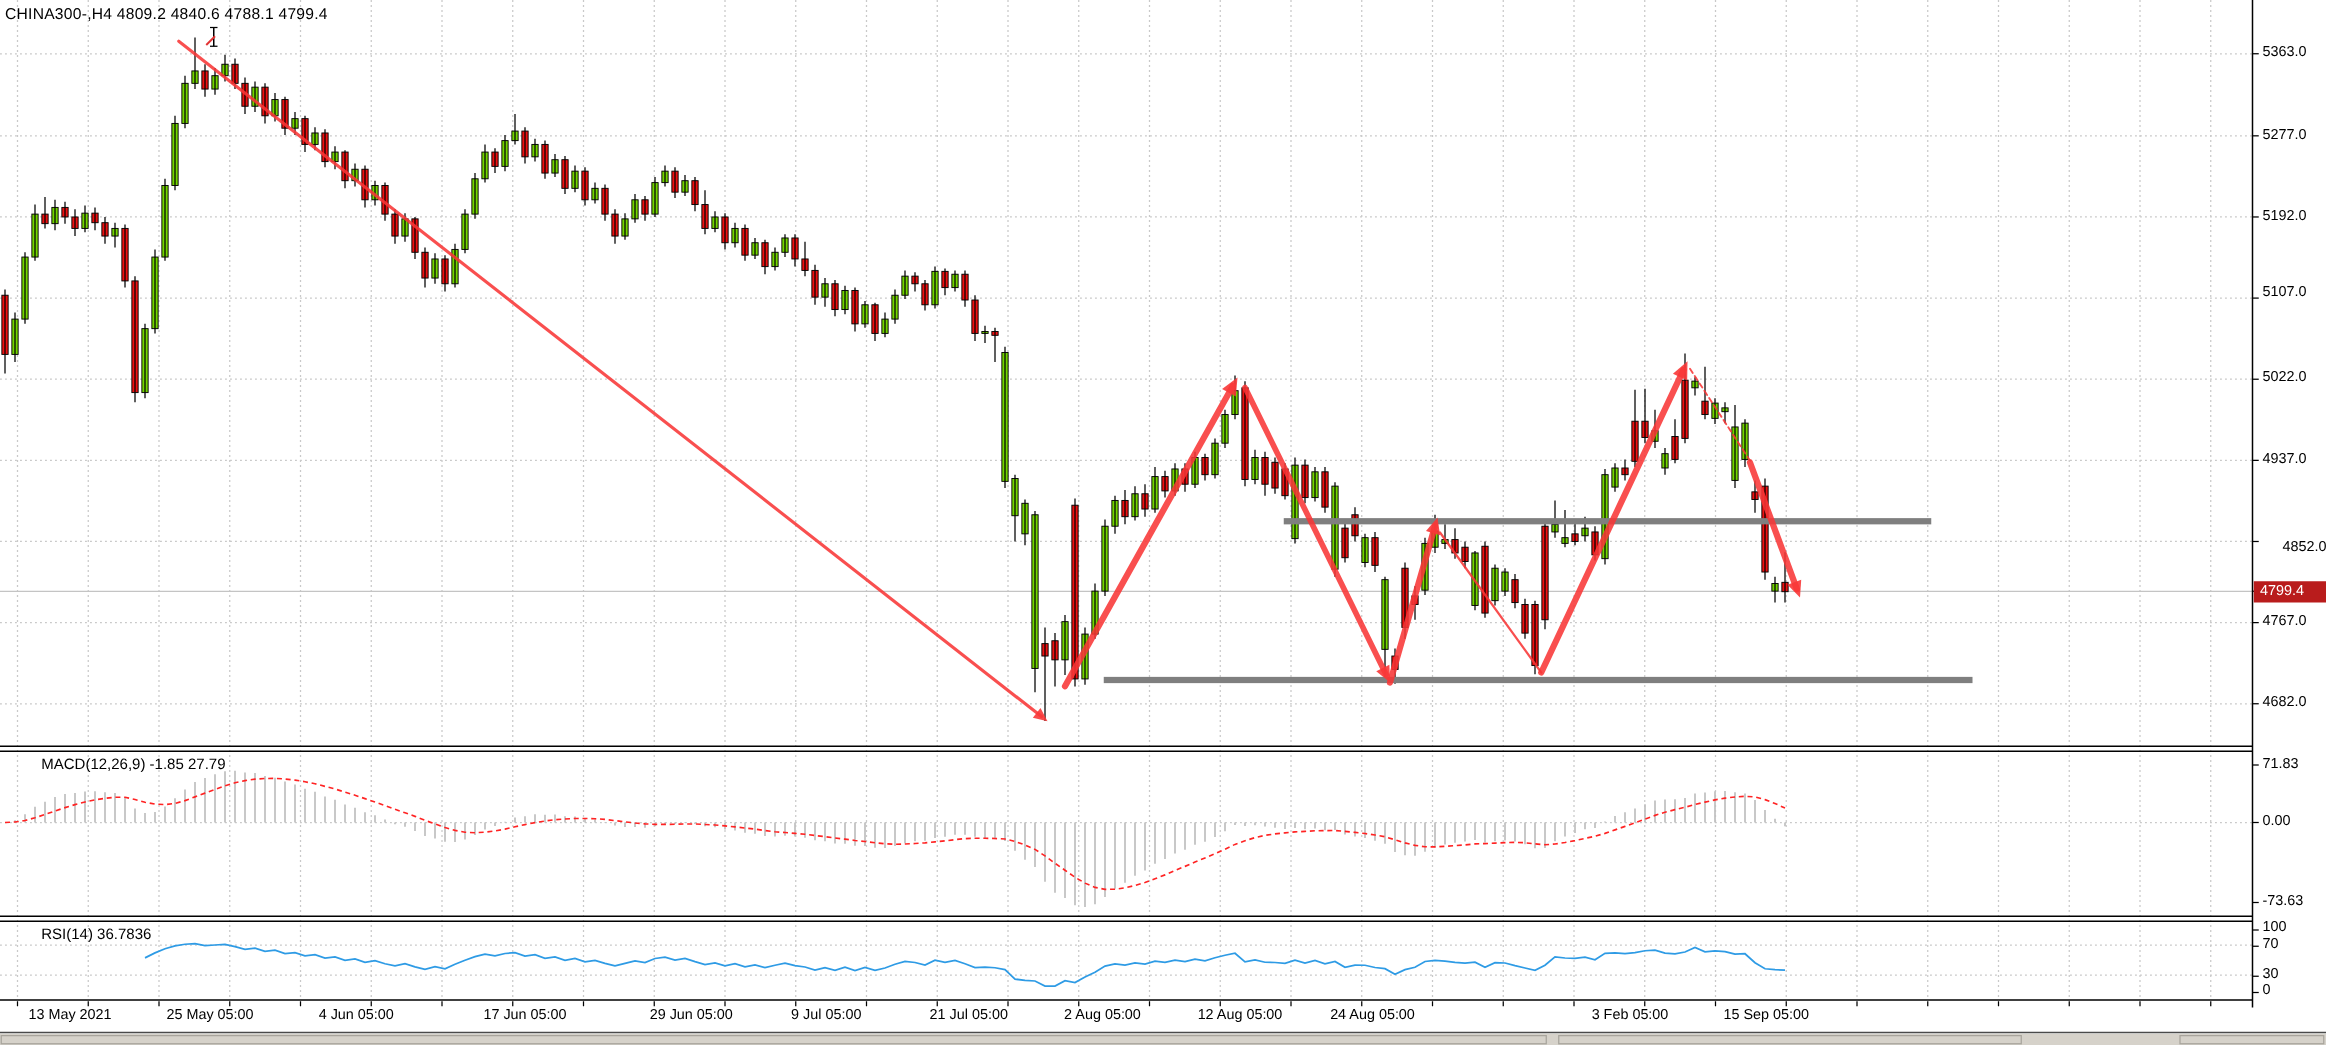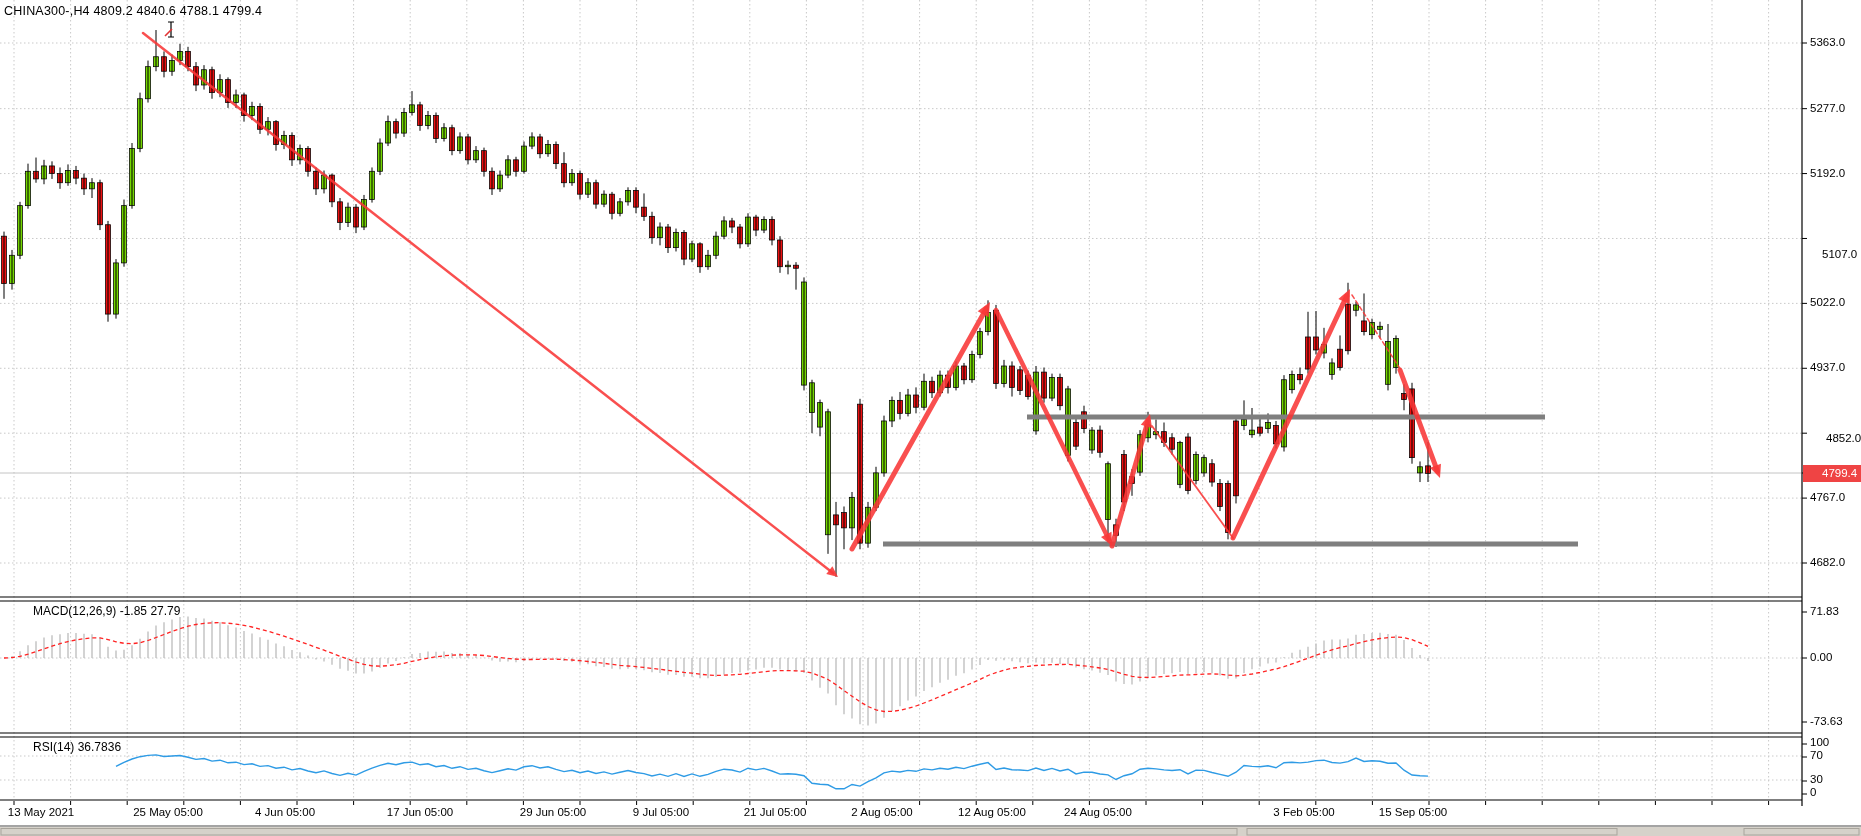--- a/index.html
+++ b/index.html
@@ -5,22 +5,22 @@
   html,body{margin:0;padding:0;background:#fff;}
   #app{position:relative;width:1861px;height:836px;background:#fff;overflow:hidden;
        font-family:Liberation Sans, sans-serif;color:#000;}
   #chart-svg{position:absolute;left:0;top:0;}
   .sym{position:absolute;left:4px;top:4px;font-size:12.5px;letter-spacing:0.2px;}
   .ind-label{position:absolute;left:5px;font-size:12px;margin-left:28px;}
   #macd-label{top:604px;}
   #rsi-label{top:740px;}
   .ax-lab{position:absolute;left:1810px;font-size:11.5px;white-space:nowrap;}
   .t-lab{position:absolute;top:806px;font-size:11.5px;white-space:nowrap;transform:translateX(-50%);}
-  #price-tag{position:absolute;left:1803px;top:465px;width:58px;height:17px;background:#ef4444;
-             color:#fff;font-size:11.5px;line-height:17px;padding-left:19px;box-sizing:border-box;}
+  #price-tag{position:absolute;left:1803px;top:465px;width:58px;height:17px;background:#b91c1c;
+             color:#fff;font-size:11.5px;line-height:17px;padding-left:5px;box-sizing:border-box;}
 </style>
 </head>
 <body>
 
 <div id="app">
   <svg id="chart-svg" width="1861" height="836">
       <line x1="14" y1="0" x2="14" y2="800" stroke="#C9C9C9" stroke-width="1" stroke-dasharray="1.5 2.5"></line>
       <line x1="70.6" y1="0" x2="70.6" y2="800" stroke="#C9C9C9" stroke-width="1" stroke-dasharray="1.5 2.5"></line>
       <line x1="127.2" y1="0" x2="127.2" y2="800" stroke="#C9C9C9" stroke-width="1" stroke-dasharray="1.5 2.5"></line>
       <line x1="183.8" y1="0" x2="183.8" y2="800" stroke="#C9C9C9" stroke-width="1" stroke-dasharray="1.5 2.5"></line>
@@ -688,40 +688,40 @@
       <rect x="1744" y="828.5" width="115" height="6.5" fill="none" stroke="#A8A49C" stroke-width="1"></rect>
     </svg>
   <div class="sym">CHINA300-,H4  4809.2 4840.6 4788.1 4799.4</div>
   <div class="ind-label" id="macd-label">MACD(12,26,9) -1.85 27.79</div>
   <div class="ind-label" id="rsi-label">RSI(14) 36.7836</div>
   <div id="price-tag">4799.4</div>
   <div id="price-labels">
       <div class="ax-lab" style="top: 36px;">5363.0</div>
       <div class="ax-lab" style="top: 101.668px;">5277.0</div>
       <div class="ax-lab" style="top: 166.573px;">5192.0</div>
-      <div class="ax-lab" style="top: 248px; margin-left: 12px;">5107.0</div>
+      <div class="ax-lab" style="top: 228px;">5107.0</div>
       <div class="ax-lab" style="top: 296.382px;">5022.0</div>
       <div class="ax-lab" style="top: 361.286px;">4937.0</div>
       <div class="ax-lab" style="top: 432px; margin-left: 16px;">4852.0</div>
       <div class="ax-lab" style="top: 491.095px;">4767.0</div>
       <div class="ax-lab" style="top: 556px;">4682.0</div>
     </div>
   <div id="macd-scale">
       <div class="ax-lab" style="top: 605px;">71.83</div>
       <div class="ax-lab" style="top: 651px;">0.00</div>
       <div class="ax-lab" style="top: 715px;">-73.63</div>
     </div>
   <div id="rsi-scale">
       <div class="ax-lab" style="top: 737px; line-height: 11px;">100</div>
       <div class="ax-lab" style="top: 750px; line-height: 11px;">70</div>
       <div class="ax-lab" style="top: 774px; line-height: 11px;">30</div>
       <div class="ax-lab" style="top: 787px; line-height: 11px;">0</div>
     </div>
   <div id="time-labels">
-      <div class="t-lab" style="left: 41px;">13 May 2021</div>
+      <div class="t-lab" style="left: 56px;">13 May 2021</div>
       <div class="t-lab" style="left: 168px;">25 May 05:00</div>
       <div class="t-lab" style="left: 285px;">4 Jun 05:00</div>
       <div class="t-lab" style="left: 420px;">17 Jun 05:00</div>
       <div class="t-lab" style="left: 553px;">29 Jun 05:00</div>
       <div class="t-lab" style="left: 661px;">9 Jul 05:00</div>
       <div class="t-lab" style="left: 775px;">21 Jul 05:00</div>
       <div class="t-lab" style="left: 882px;">2 Aug 05:00</div>
       <div class="t-lab" style="left: 992px;">12 Aug 05:00</div>
       <div class="t-lab" style="left: 1098px;">24 Aug 05:00</div>
       <div class="t-lab" style="left: 1304px;">3 Feb 05:00</div>

